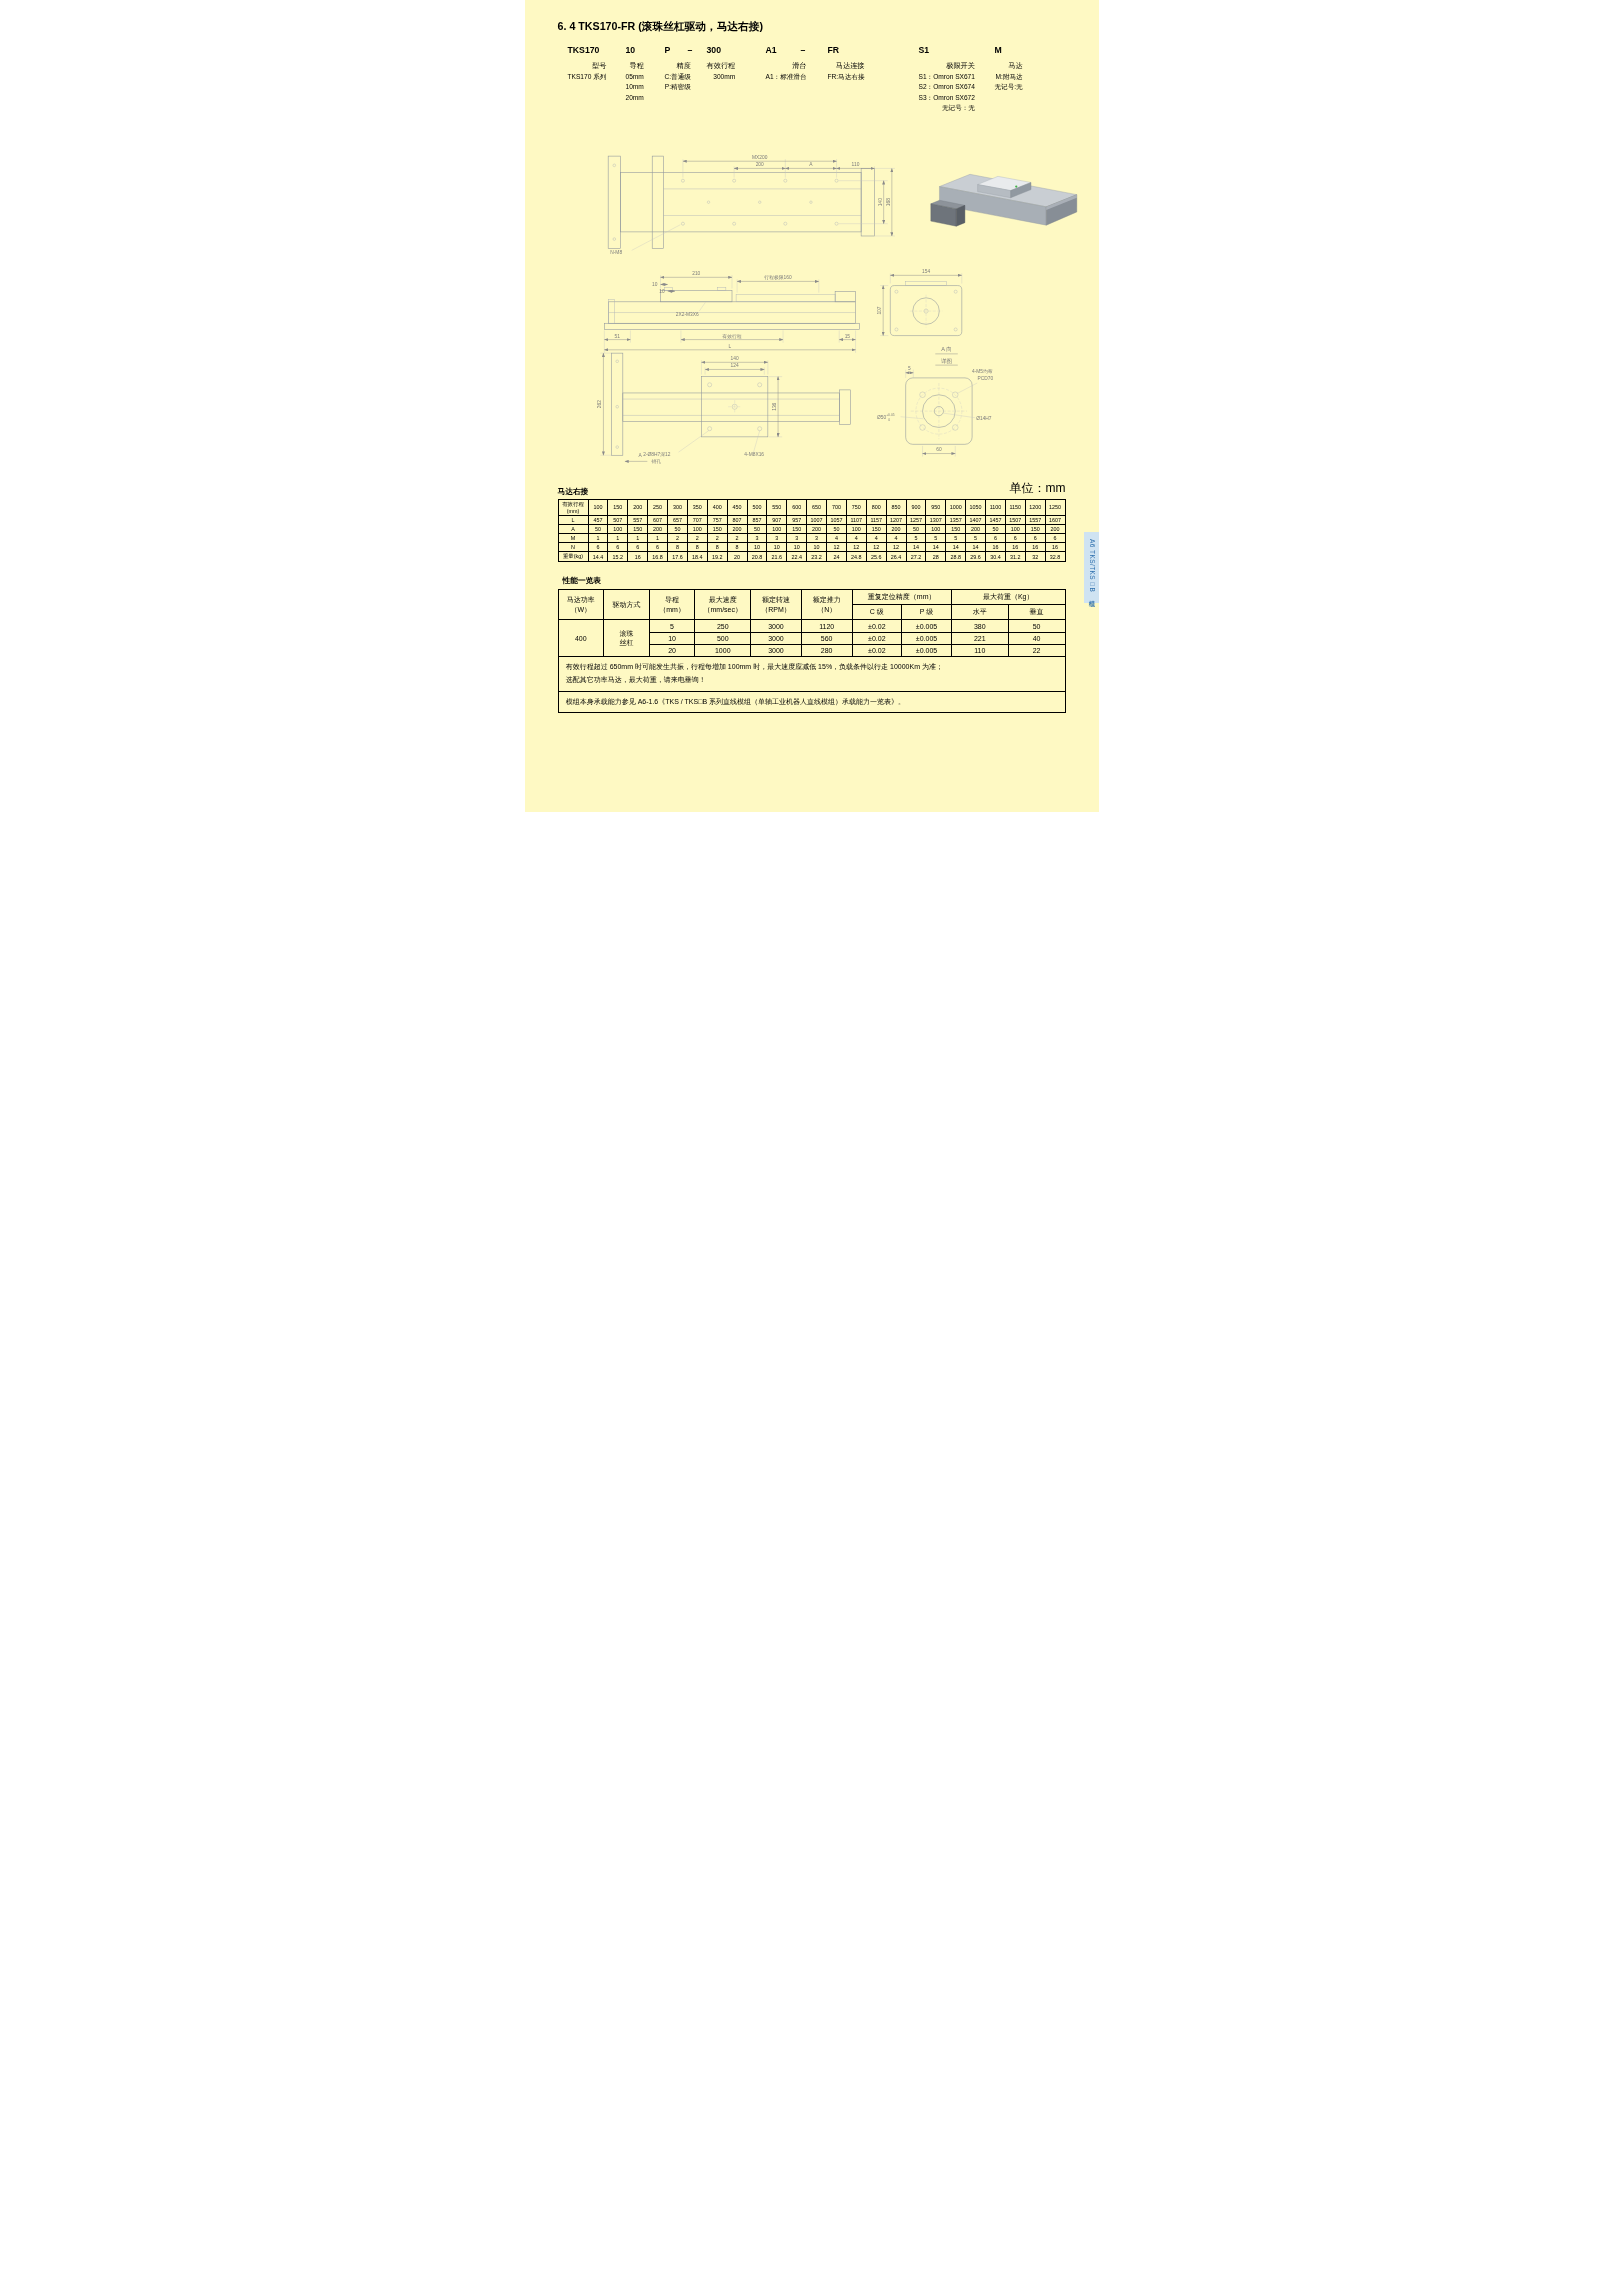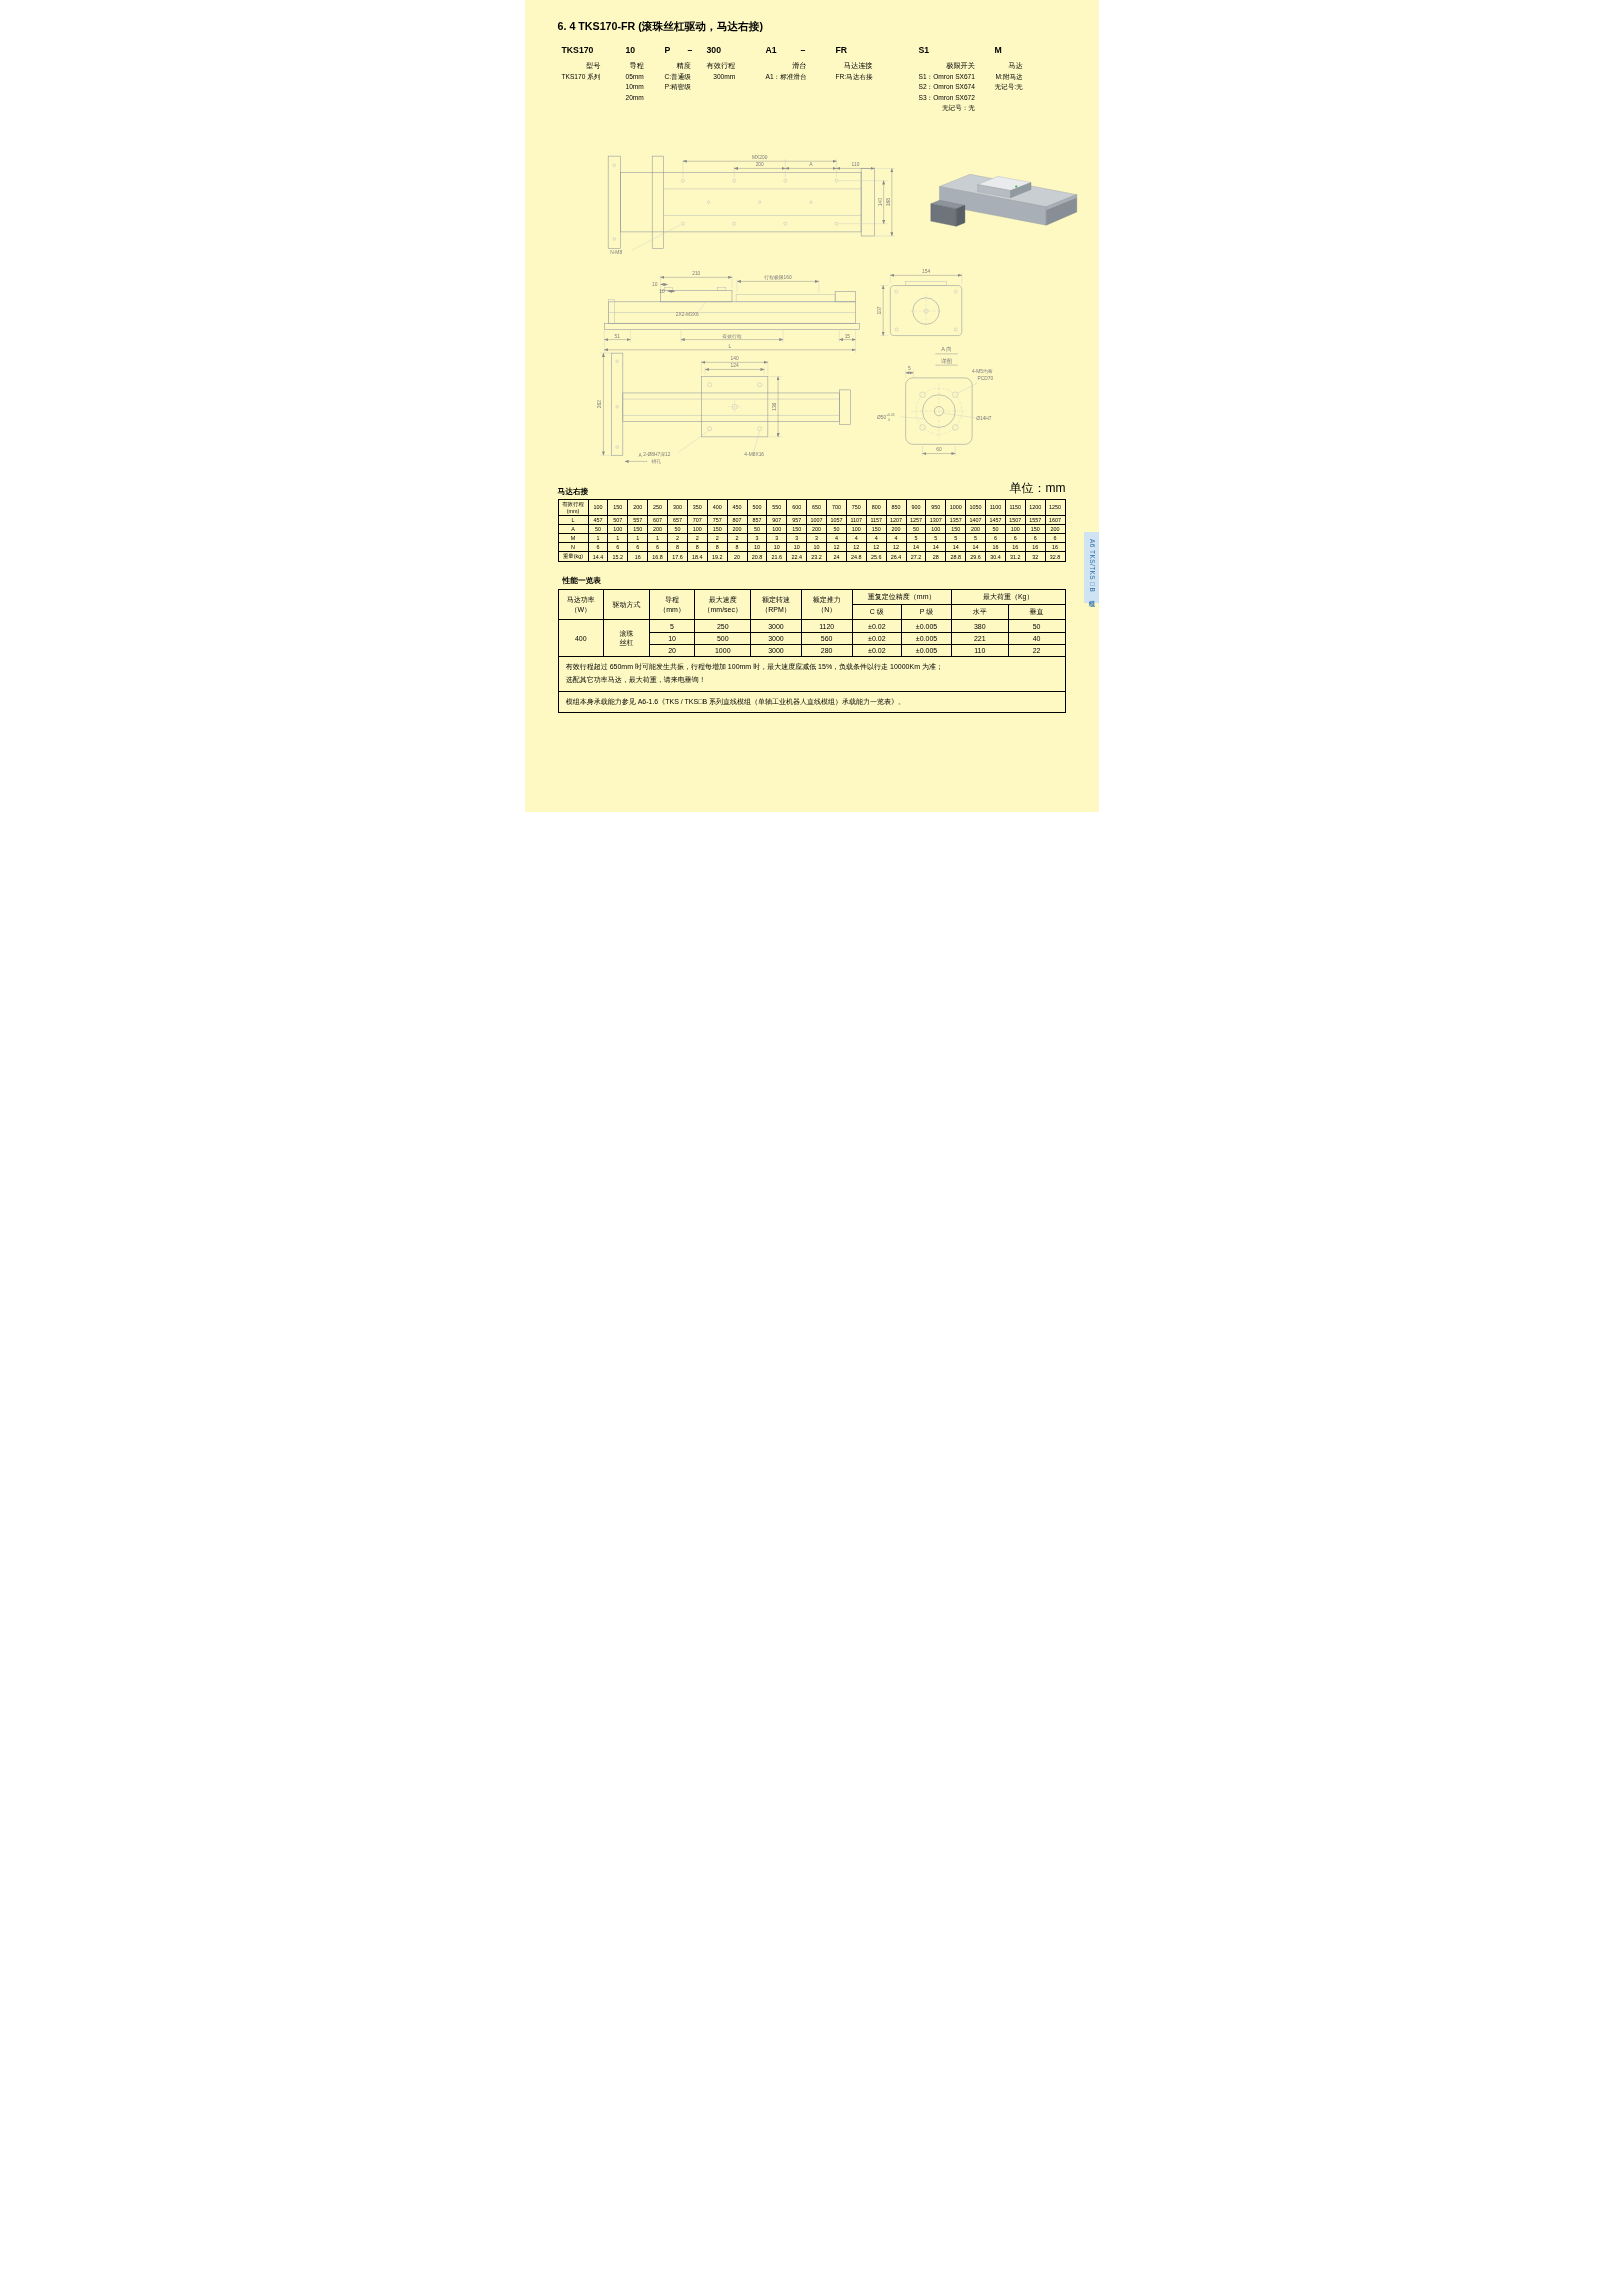--- a/index.html
+++ b/index.html
@@ -45,21 +45,21 @@
               writing-mode:vertical-rl; font-size:6.4px; padding:7.2px 2.6px; letter-spacing:0.5px; }
 </style>
 </head>
 <body>
 
 <div class="page">
 
   <h1 class="title">6. 4 TKS170-FR (滚珠丝杠驱动，马达右接)</h1>
 
   <div class="model-codes">
-    <div class="mc-col" style="left:4px">
+    <div class="mc-col" style="left:10px">
       <div class="mc-code">TKS170</div>
       <div class="mc-line first">型号</div>
       <div class="mc-line">TKS170 系列</div>
     </div>
     <div class="mc-col" style="left:68px">
       <div class="mc-code">10</div>
       <div class="mc-line first">导程</div>
       <div class="mc-line">05mm</div>
       <div class="mc-line">10mm</div>
       <div class="mc-line">20mm</div>
@@ -79,21 +79,21 @@
       <div class="mc-line">300mm</div>
     </div>
     <div class="mc-col" style="left:208px">
       <div class="mc-code">A1</div>
       <div class="mc-line first">滑台</div>
       <div class="mc-line">A1：标准滑台</div>
     </div>
     <div class="mc-col" style="left:243px">
       <div class="mc-code">–</div>
     </div>
-    <div class="mc-col" style="left:278px">
+    <div class="mc-col" style="left:270px">
       <div class="mc-code">FR</div>
       <div class="mc-line first">马达连接</div>
       <div class="mc-line">FR:马达右接</div>
     </div>
     <div class="mc-col" style="left:361px">
       <div class="mc-code">S1</div>
       <div class="mc-line first">极限开关</div>
       <div class="mc-line">S1：Omron SX671</div>
       <div class="mc-line">S2：Omron SX674</div>
       <div class="mc-line">S3：Omron SX672</div>

